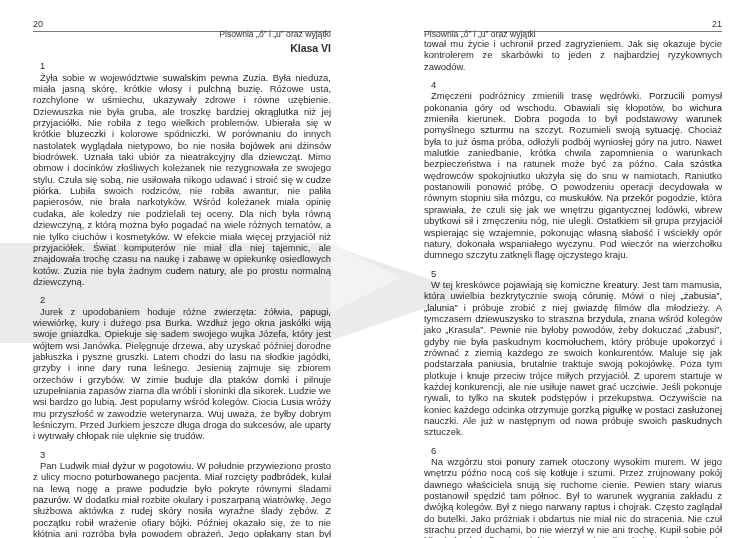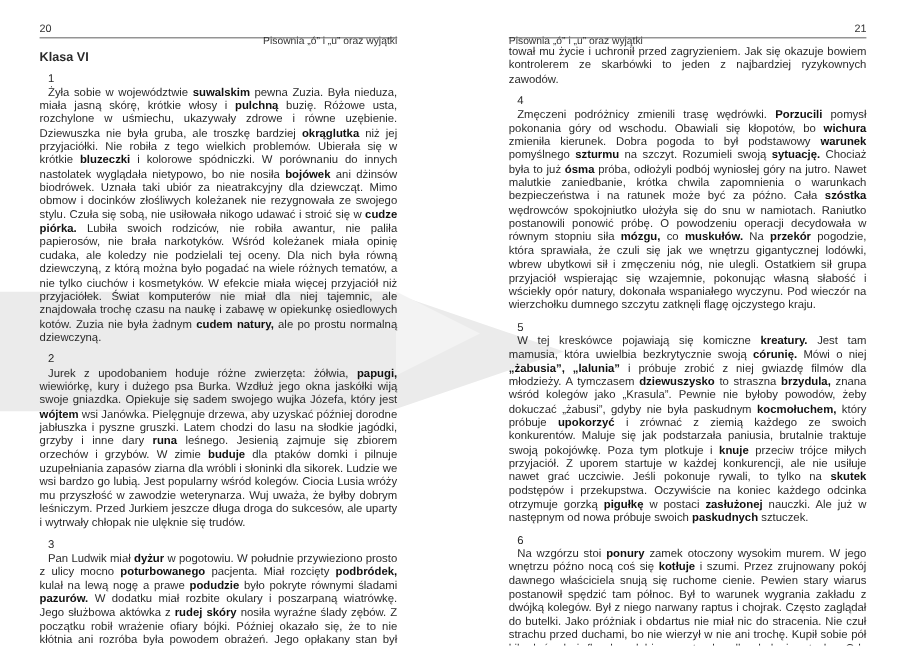--- a/index.html
+++ b/index.html
@@ -16,25 +16,25 @@
     position:absolute; top:17px; left:0; right:0; height:14px;
     font-size:8.6px; color:#333; border-bottom:1px solid #7a7a7a;
   }
   .running-head .num { position:absolute; top:2px; font-size:9px; }
   .running-head .title { position:absolute; top:12px; }
   .left .running-head .num { left:0; }
   .left .running-head .title { right:0; }
   .right .running-head .num { right:0;text-align:right; }
   .right .running-head .title { left:0; }
   .body { position:absolute; top:36px; left:0; right:0; font-size:9.45px; line-height:11.35px; }
-  .class-title { text-align:left; font-weight:bold; font-size:10.5px; margin:7px 0 6px; }
+  .class-title { text-align:right; font-weight:bold; font-size:10.5px; margin:7px 0 6px; }
   .section { margin-bottom:7px; }
   .sec-num { padding-left:7px; margin-bottom:0; }
   .para { text-align:justify; text-indent:7px; margin:0; hyphens:manual; }
-  .para b { font-weight:bold; color:#111;margin-top:36px; }
+  .para b { font-weight:normal; color:#111;margin-top:36px; }
   .watermark {
     position:absolute; left:0; top:243px; width:755px; height:100px; pointer-events:none;
   }
 </style>
 </head>
 <body>
 
 <div class="spread">
 
   <svg class="watermark" viewBox="0 0 755 100" preserveAspectRatio="none">
@@ -64,21 +64,21 @@
     </div>
   </div>
 
   <div class="page right">
     <div class="running-head">
       <span class="title">Pisownia „ó” i „u” oraz wyjątki</span>
       <span class="num">21</span>
     </div>
     <div class="body" style="top:38px">
       <div class="section">
-        <p class="para" style="text-indent:0">tował mu życie i uchronił przed zagryzieniem. Jak się okazuje bowiem kontrolerem ze skarbówki to jeden z najbardziej ryzykownych zawodów.</p>
+        <p class="para" style="text-indent:0">tował mu życie i uchronił przed zagryzieniem. Jak się okazuje bycie kontrolerem ze skarbówki to jeden z najbardziej ryzykownych zawodów.</p>
       </div>
       <div class="section">
         <div class="sec-num">4</div>
         <p class="para">Zmęczeni podróżnicy zmienili trasę wędrówki. <b>Porzucili</b> pomysł pokonania góry od wschodu. Obawiali się kłopotów, bo <b>wichura</b> zmieniła kierunek. Dobra pogoda to był podstawowy <b>warunek</b> pomyślnego <b>szturmu</b> na szczyt. Rozumieli swoją <b>sytuację.</b> Chociaż była to już <b>ósma</b> próba, odłożyli podbój wyniosłej góry na jutro. Nawet malutkie zaniedbanie, krótka chwila zapomnienia o warunkach bezpieczeństwa i na ratunek może być za późno. Cała <b>szóstka</b> wędrowców spokojniutko ułożyła się do snu w namiotach. Raniutko postanowili ponowić próbę. O powodzeniu operacji decydowała w równym stopniu siła <b>mózgu,</b> co <b>muskułów.</b> Na <b>przekór</b> pogodzie, która sprawiała, że czuli się jak we wnętrzu gigantycznej lodówki, wbrew ubytkowi sił i zmęczeniu nóg, nie ulegli. Ostatkiem sił grupa przyjaciół wspierając się wzajemnie, pokonując własną słabość i wściekły opór natury, dokonała wspaniałego wyczynu. Pod wieczór na wierzchołku dumnego szczytu zatknęli flagę ojczystego kraju.</p>
       </div>
       <div class="section">
         <div class="sec-num">5</div>
         <p class="para">W tej kreskówce pojawiają się komiczne <b>kreatury.</b> Jest tam mamusia, która uwielbia bezkrytycznie swoją <b>córunię.</b> Mówi o niej <b>„żabusia”, „lalunia”</b> i próbuje zrobić z niej gwiazdę filmów dla młodzieży. A tymczasem <b>dziewuszysko</b> to straszna <b>brzydula,</b> znana wśród kolegów jako „Krasula”. Pewnie nie byłoby powodów, żeby dokuczać „żabusi”, gdyby nie była paskudnym <b>kocmołuchem,</b> który próbuje <b>upokorzyć</b> i zrównać z ziemią każdego ze swoich konkurentów. Maluje się jak podstarzała paniusia, brutalnie traktuje swoją pokojówkę. Poza tym plotkuje i <b>knuje</b> przeciw trójce miłych przyjaciół. Z uporem startuje w każdej konkurencji, ale nie usiłuje nawet grać uczciwie. Jeśli pokonuje rywali, to tylko na <b>skutek</b> podstępów i przekupstwa. Oczywiście na koniec każdego odcinka otrzymuje gorzką <b>pigułkę</b> w postaci <b>zasłużonej</b> nauczki. Ale już w następnym od nowa próbuje swoich <b>paskudnych</b> sztuczek.</p>
       </div>
       <div class="section">

